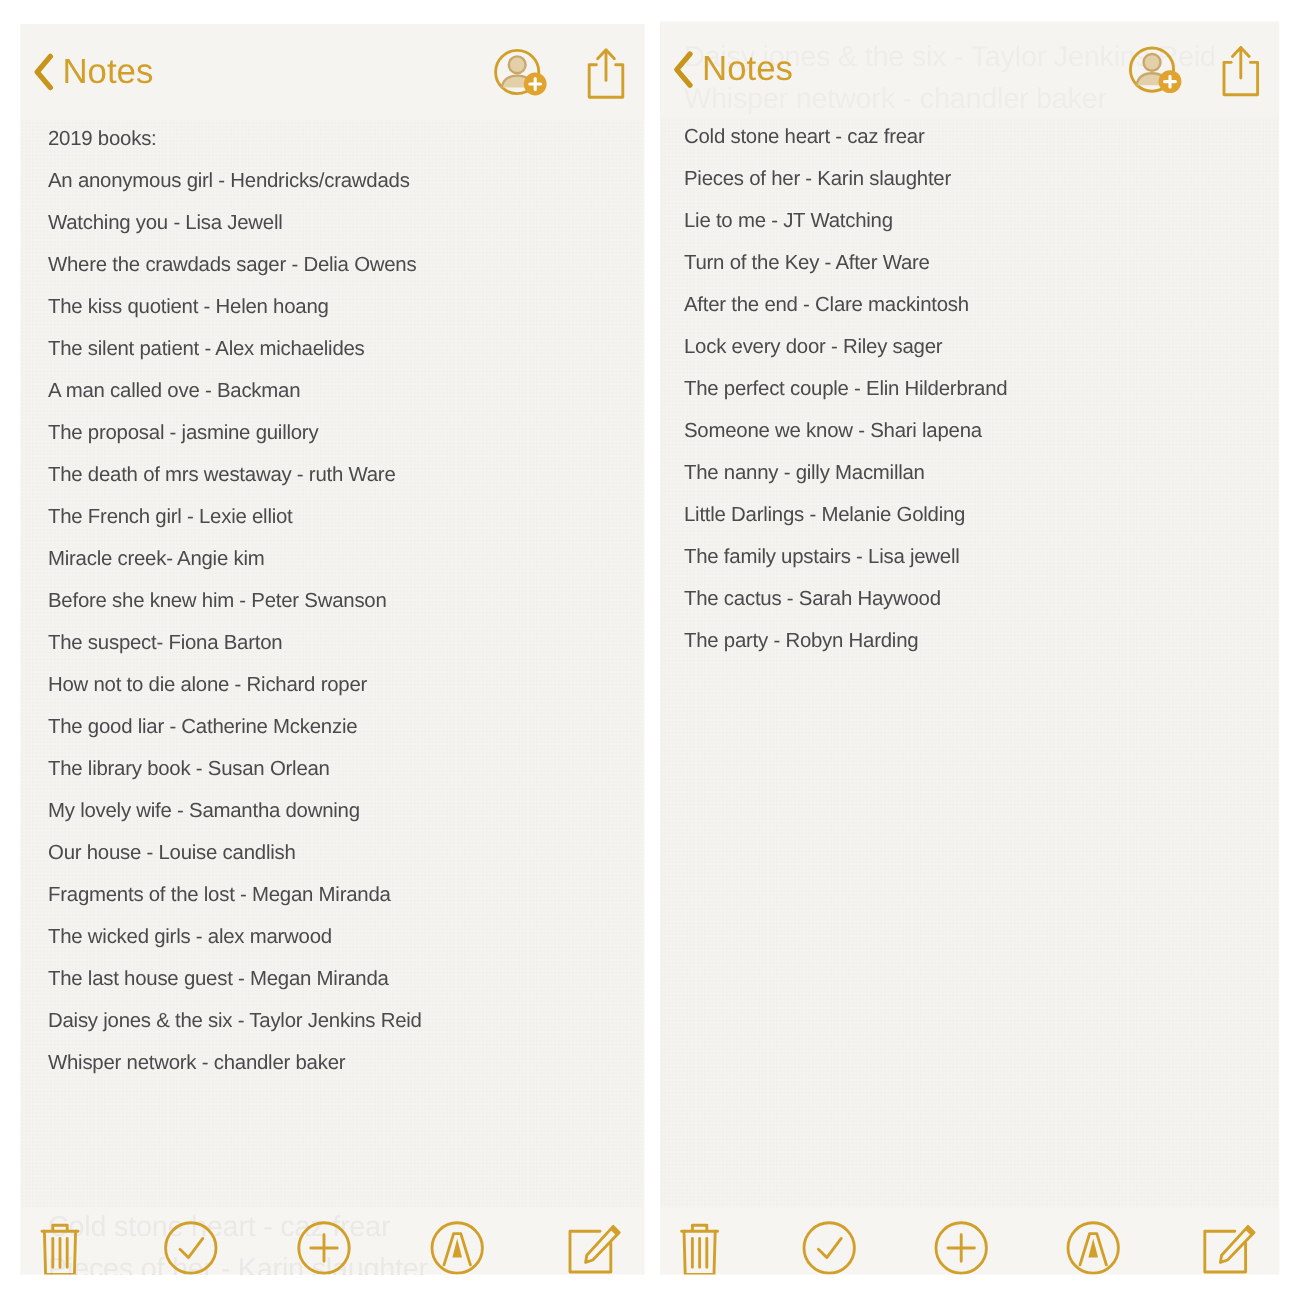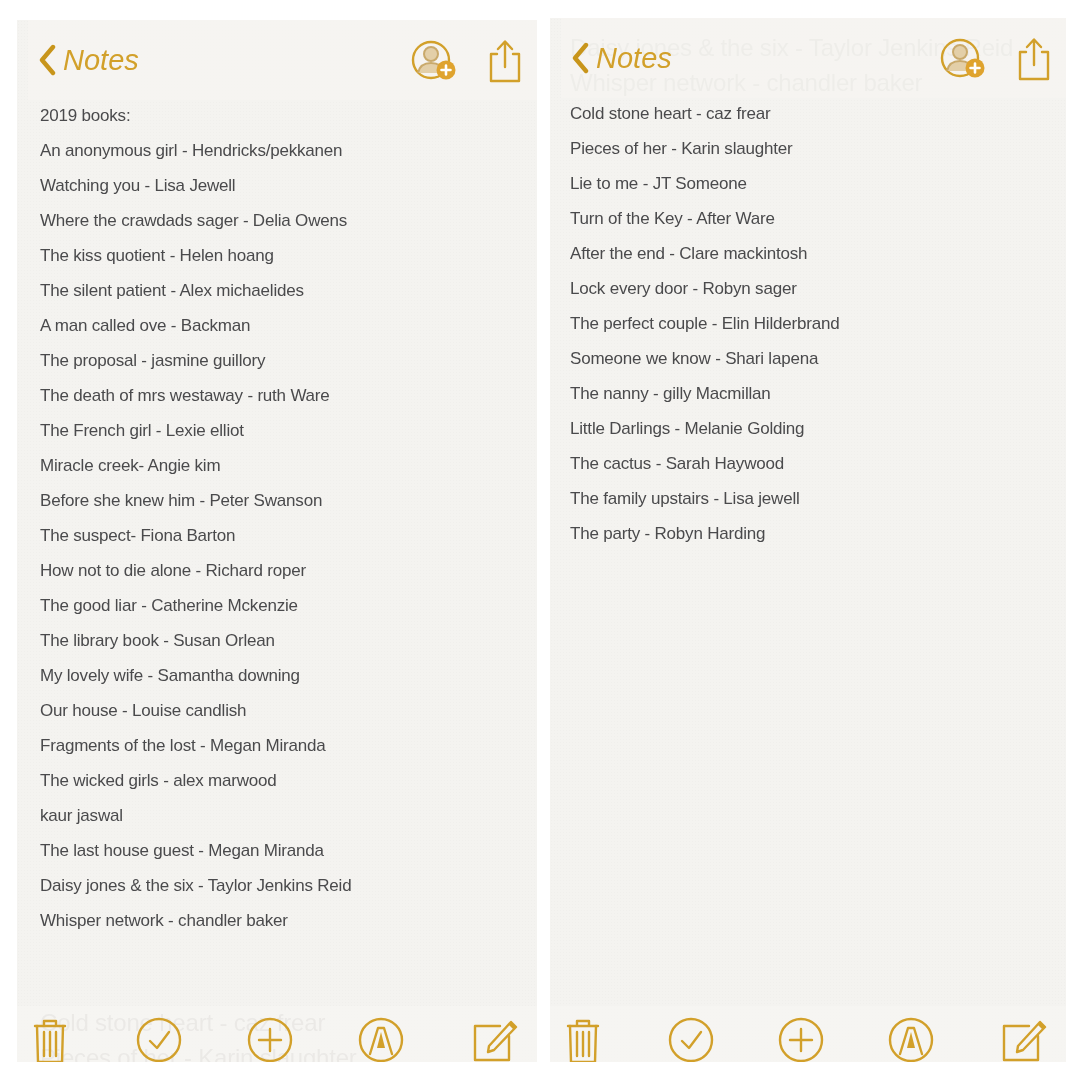--- a/index.html
+++ b/index.html
@@ -10,23 +10,23 @@
   .panel{
     position:absolute;overflow:hidden;
     background-color:#f4f3f0;
     background-image:radial-gradient(rgba(0,0,0,0.015) 1px, transparent 1px);
     background-size:3px 3px;
   }
   #panel-left{left:17px;top:20px;width:520px;height:1042px;}
   #panel-right{left:550px;top:18px;width:516px;height:1044px;}
 
   .navbar{
-    position:absolute;top:0;left:11px;right:0;height:80px;z-index:3;
+    position:absolute;top:0;left:0;right:0;height:80px;z-index:3;
     background:rgba(245,244,241,0.84);
-    display:flex;align-items:center;font-style:italic;
+    display:flex;align-items:center;
   }
   .back{
     display:flex;align-items:center;gap:7px;margin-left:10px;
     color:var(--accent);font-size:29px;cursor:pointer;
   }
   .back svg{display:block;}
   .nav-actions{
     position:absolute;right:12px;top:18px;display:flex;align-items:center;gap:24px;
   }
   .nav-actions .icon-btn{display:block;cursor:pointer;}
@@ -88,40 +88,39 @@
         <svg width="40" height="46" viewBox="0 0 40 46">
           <path class="stroke" d="M12 16 H6 V43 H34 V16 H28"></path>
           <path class="stroke" d="M20 29 V4 M13 11 L20 3.5 L27 11"></path>
         </svg>
       </span>
     </div>
   </div>
 
   <div class="note-body">
       <div class="note-line">2019 books:</div>
-      <div class="note-line">An anonymous girl - Hendricks/pekkanen</div>
+      <div class="note-line">An anonymous girl - Hendricks/crawdads</div>
       <div class="note-line">Watching you - Lisa Jewell</div>
       <div class="note-line">Where the crawdads sager - Delia Owens</div>
       <div class="note-line">The kiss quotient - Helen hoang</div>
       <div class="note-line">The silent patient - Alex michaelides</div>
       <div class="note-line">A man called ove - Backman</div>
       <div class="note-line">The proposal - jasmine guillory</div>
       <div class="note-line">The death of mrs westaway - ruth Ware</div>
       <div class="note-line">The French girl - Lexie elliot</div>
       <div class="note-line">Miracle creek- Angie kim</div>
       <div class="note-line">Before she knew him - Peter Swanson</div>
       <div class="note-line">The suspect- Fiona Barton</div>
       <div class="note-line">How not to die alone - Richard roper</div>
       <div class="note-line">The good liar - Catherine Mckenzie</div>
       <div class="note-line">The library book - Susan Orlean</div>
       <div class="note-line">My lovely wife - Samantha downing</div>
       <div class="note-line">Our house - Louise candlish</div>
       <div class="note-line">Fragments of the lost - Megan Miranda</div>
       <div class="note-line">The wicked girls - alex marwood</div>
-      <div class="note-line">kaur jaswal</div>
       <div class="note-line">The last house guest - Megan Miranda</div>
       <div class="note-line">Daisy jones &amp; the six - Taylor Jenkins Reid</div>
       <div class="note-line">Whisper network - chandler baker</div>
     </div>
 
   <div class="toolbar">
     <span class="icon-btn">
       <svg width="46" height="52" viewBox="0 0 46 52">
         <path class="stroke" d="M8 12 H38 M17 12 V7 H29 V12"></path>
         <path class="stroke" d="M10 12 L11 48 H35 L36 12"></path>
@@ -186,30 +185,30 @@
           <path class="stroke" d="M12 16 H6 V43 H34 V16 H28"></path>
           <path class="stroke" d="M20 29 V4 M13 11 L20 3.5 L27 11"></path>
         </svg>
       </span>
     </div>
   </div>
 
   <div class="note-body">
       <div class="note-line">Cold stone heart - caz frear</div>
       <div class="note-line">Pieces of her - Karin slaughter</div>
-      <div class="note-line">Lie to me - JT Someone</div>
+      <div class="note-line">Lie to me - JT Watching</div>
       <div class="note-line">Turn of the Key - After Ware</div>
       <div class="note-line">After the end - Clare mackintosh</div>
-      <div class="note-line">Lock every door - Robyn sager</div>
+      <div class="note-line">Lock every door - Riley sager</div>
       <div class="note-line">The perfect couple - Elin Hilderbrand</div>
       <div class="note-line">Someone we know - Shari lapena</div>
       <div class="note-line">The nanny - gilly Macmillan</div>
       <div class="note-line">Little Darlings - Melanie Golding</div>
+      <div class="note-line">The family upstairs - Lisa jewell</div>
       <div class="note-line">The cactus - Sarah Haywood</div>
-      <div class="note-line">The family upstairs - Lisa jewell</div>
       <div class="note-line">The party - Robyn Harding</div>
     </div>
 
   <div class="toolbar">
     <span class="icon-btn">
       <svg width="46" height="52" viewBox="0 0 46 52">
         <path class="stroke" d="M8 12 H38 M17 12 V7 H29 V12"></path>
         <path class="stroke" d="M10 12 L11 48 H35 L36 12"></path>
         <path class="stroke" d="M17 18 V42 M23 18 V42 M29 18 V42"></path>
       </svg>

